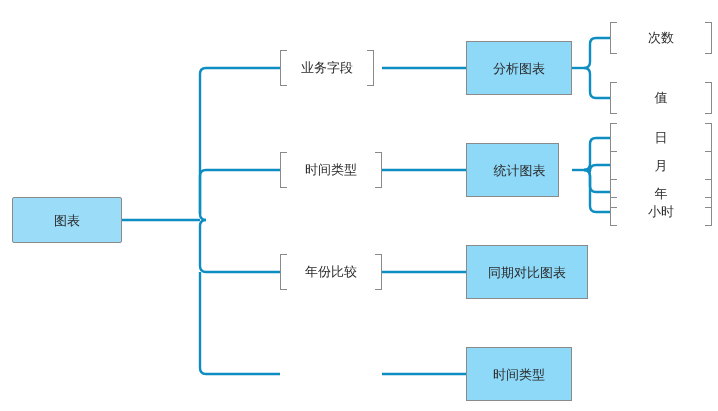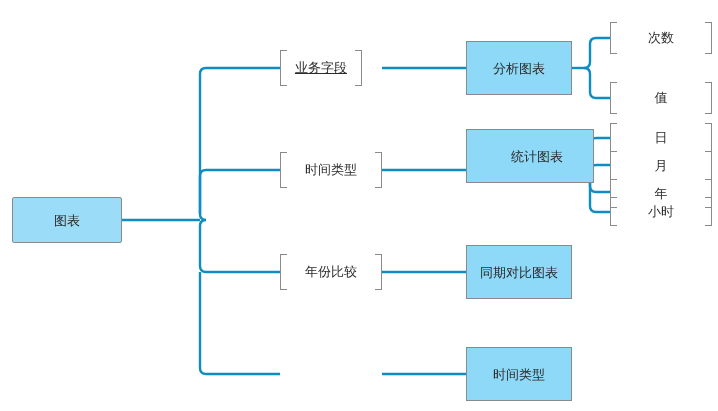--- a/index.html
+++ b/index.html
@@ -59,21 +59,21 @@
       <path d="M584,170 Q590,170 590,166 L590,171 Q590,165 596,165 L610,165"></path>
       <path d="M584,170 Q590,170 590,176 L590,186 Q590,192 596,192 L610,192"></path>
       <path d="M584,170 Q590,170 590,176 L590,206 Q590,212 596,212 L610,212"></path>
     </g>
   </svg>
 
   <div class="node root-node" style="left:12px;top:197px;width:110px;height:46px;">
     <span>图表</span>
   </div>
 
-  <div class="brk" style="left:280px;top:50px;width:82px;height:36px;text-decoration:underline;">
+  <div class="brk" style="left:280px;top:50px;width:94px;height:36px;">
     <span class="bar l"></span>
     <span class="txt">业务字段</span>
     <span class="bar r"></span>
   </div>
 
   <div class="brk" style="left:280px;top:152px;width:102px;height:36px;">
     <span class="bar l"></span>
     <span class="txt">时间类型</span>
     <span class="bar r"></span>
   </div>
@@ -82,25 +82,25 @@
     <span class="bar l"></span>
     <span class="txt">年份比较</span>
     <span class="bar r"></span>
   </div>
 
 
   <div class="node box-node" style="left:466px;top:41px;width:106px;height:54px;">
     <span>分析图表</span>
   </div>
 
-  <div class="node box-node" style="left:466px;top:129px;width:128px;height:54px;padding-left:14px;">
+  <div class="node box-node" style="left:466px;top:143px;width:93px;height:54px;padding-left:14px;">
     <span>统计图表</span>
   </div>
 
-  <div class="node box-node" style="left:466px;top:245px;width:106px;height:54px;">
+  <div class="node box-node" style="left:466px;top:245px;width:122px;height:54px;">
     <span>同期对比图表</span>
   </div>
 
   <div class="node box-node" style="left:466px;top:347px;width:106px;height:54px;">
     <span>时间类型</span>
   </div>
 
   <div class="brk" style="left:610px;top:22px;width:102px;height:32px;">
     <span class="bar l"></span>
     <span class="txt">次数</span>

